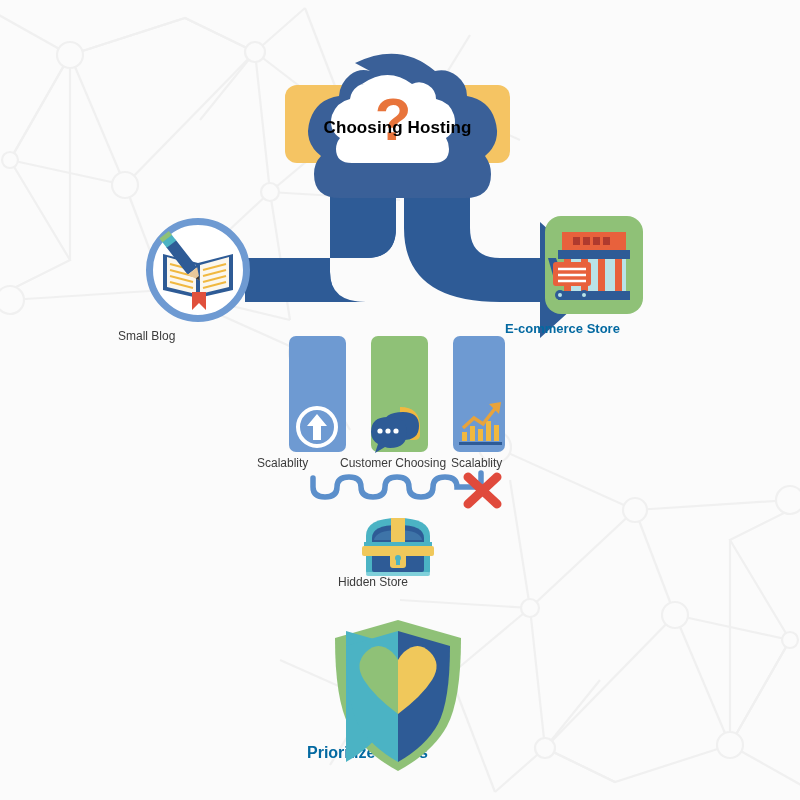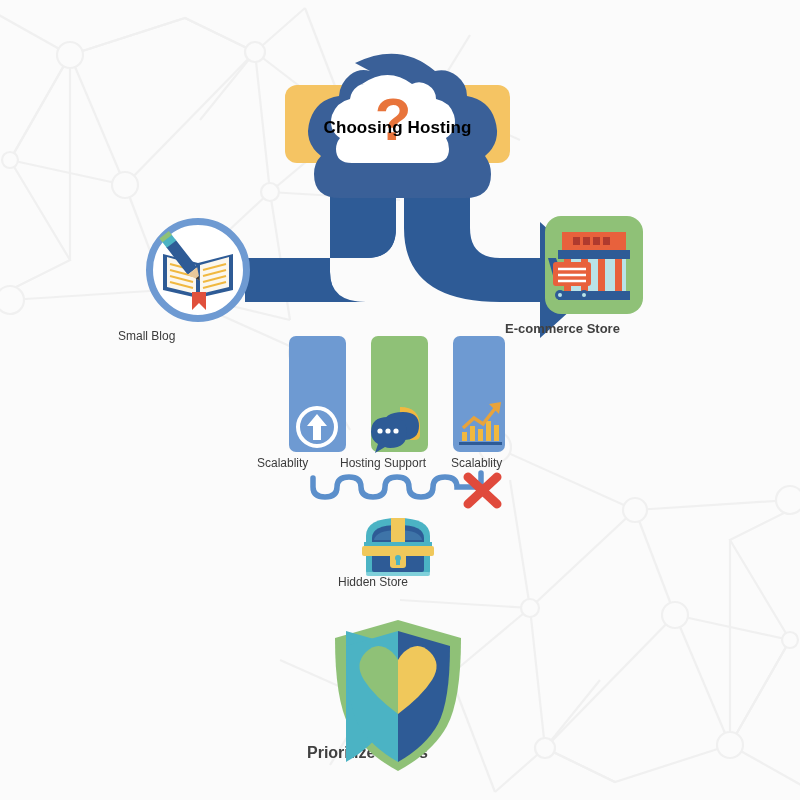--- a/index.html
+++ b/index.html
@@ -54,21 +54,21 @@
 
   
   .caption {
     position: absolute;
     color: #3b3b3b;
     font-size: 12px;
     white-space: nowrap;
   }
   .caption.bold {
     font-weight: bold;
-    color: #404040;
+    color: #0369a1;
     font-size: 13px;
   }
   #cap-blog { left: 118px; top: 329px; width: 160px; }
   #cap-ecom { left: 505px; top: 321px; width: 180px; font-size: 13px; }
   #cap-perf { left: 257px; top: 456px; width: 120px; }
   #cap-supp { left: 340px; top: 456px; width: 120px; }
   #cap-scal { left: 451px; top: 456px; width: 100px; }
   #cap-hidden { left: 338px; top: 575px; width: 120px; }
   #cap-priority { left: 307px; top: 744px; width: 180px; font-size: 16px; }
 
@@ -365,21 +365,21 @@
       <rect x="478" y="429" width="5" height="12" fill="#F0B840"></rect>
       <rect x="486" y="421" width="5" height="20" fill="#F0B840"></rect>
       <rect x="494" y="425" width="5" height="16" fill="#F0B840"></rect>
       <rect x="459" y="442" width="43" height="3" fill="#2E5B96"></rect>
       <path fill="none" stroke="#E8A33B" stroke-width="3.5" d="M463 428 L474 418 L483 424 L497 406"></path>
       <path fill="#E8A33B" d="M489 404 L501 402 L499 414 Z"></path>
     </g>
   </svg>
 
   <div class="caption" id="cap-perf">Scalablity</div>
-  <div class="caption" id="cap-supp">Hosting Support</div>
+  <div class="caption" id="cap-supp">Customer Choosing</div>
   <div class="caption" id="cap-scal">Scalablity</div>
 
   <svg class="layer" style="z-index:5" viewBox="0 0 800 800">
     <path fill="none" stroke="#5B8FCB" stroke-width="5.5" stroke-linecap="round" d="M313 478 L313 487
              q0 10 12 10 q12 0 12 -10 q0 -10 12 -10 q12 0 12 10
              q0 10 12 10 q12 0 12 -10 q0 -10 12 -10 q12 0 12 10
              q0 10 12 10 q12 0 12 -10 q0 -10 12 -10 q12 0 12 10
              L 481 487 L481 473"></path>
     <g stroke="#E04A3C" stroke-width="9" stroke-linecap="round">
       <line x1="468" y1="477" x2="497" y2="504"></line>

